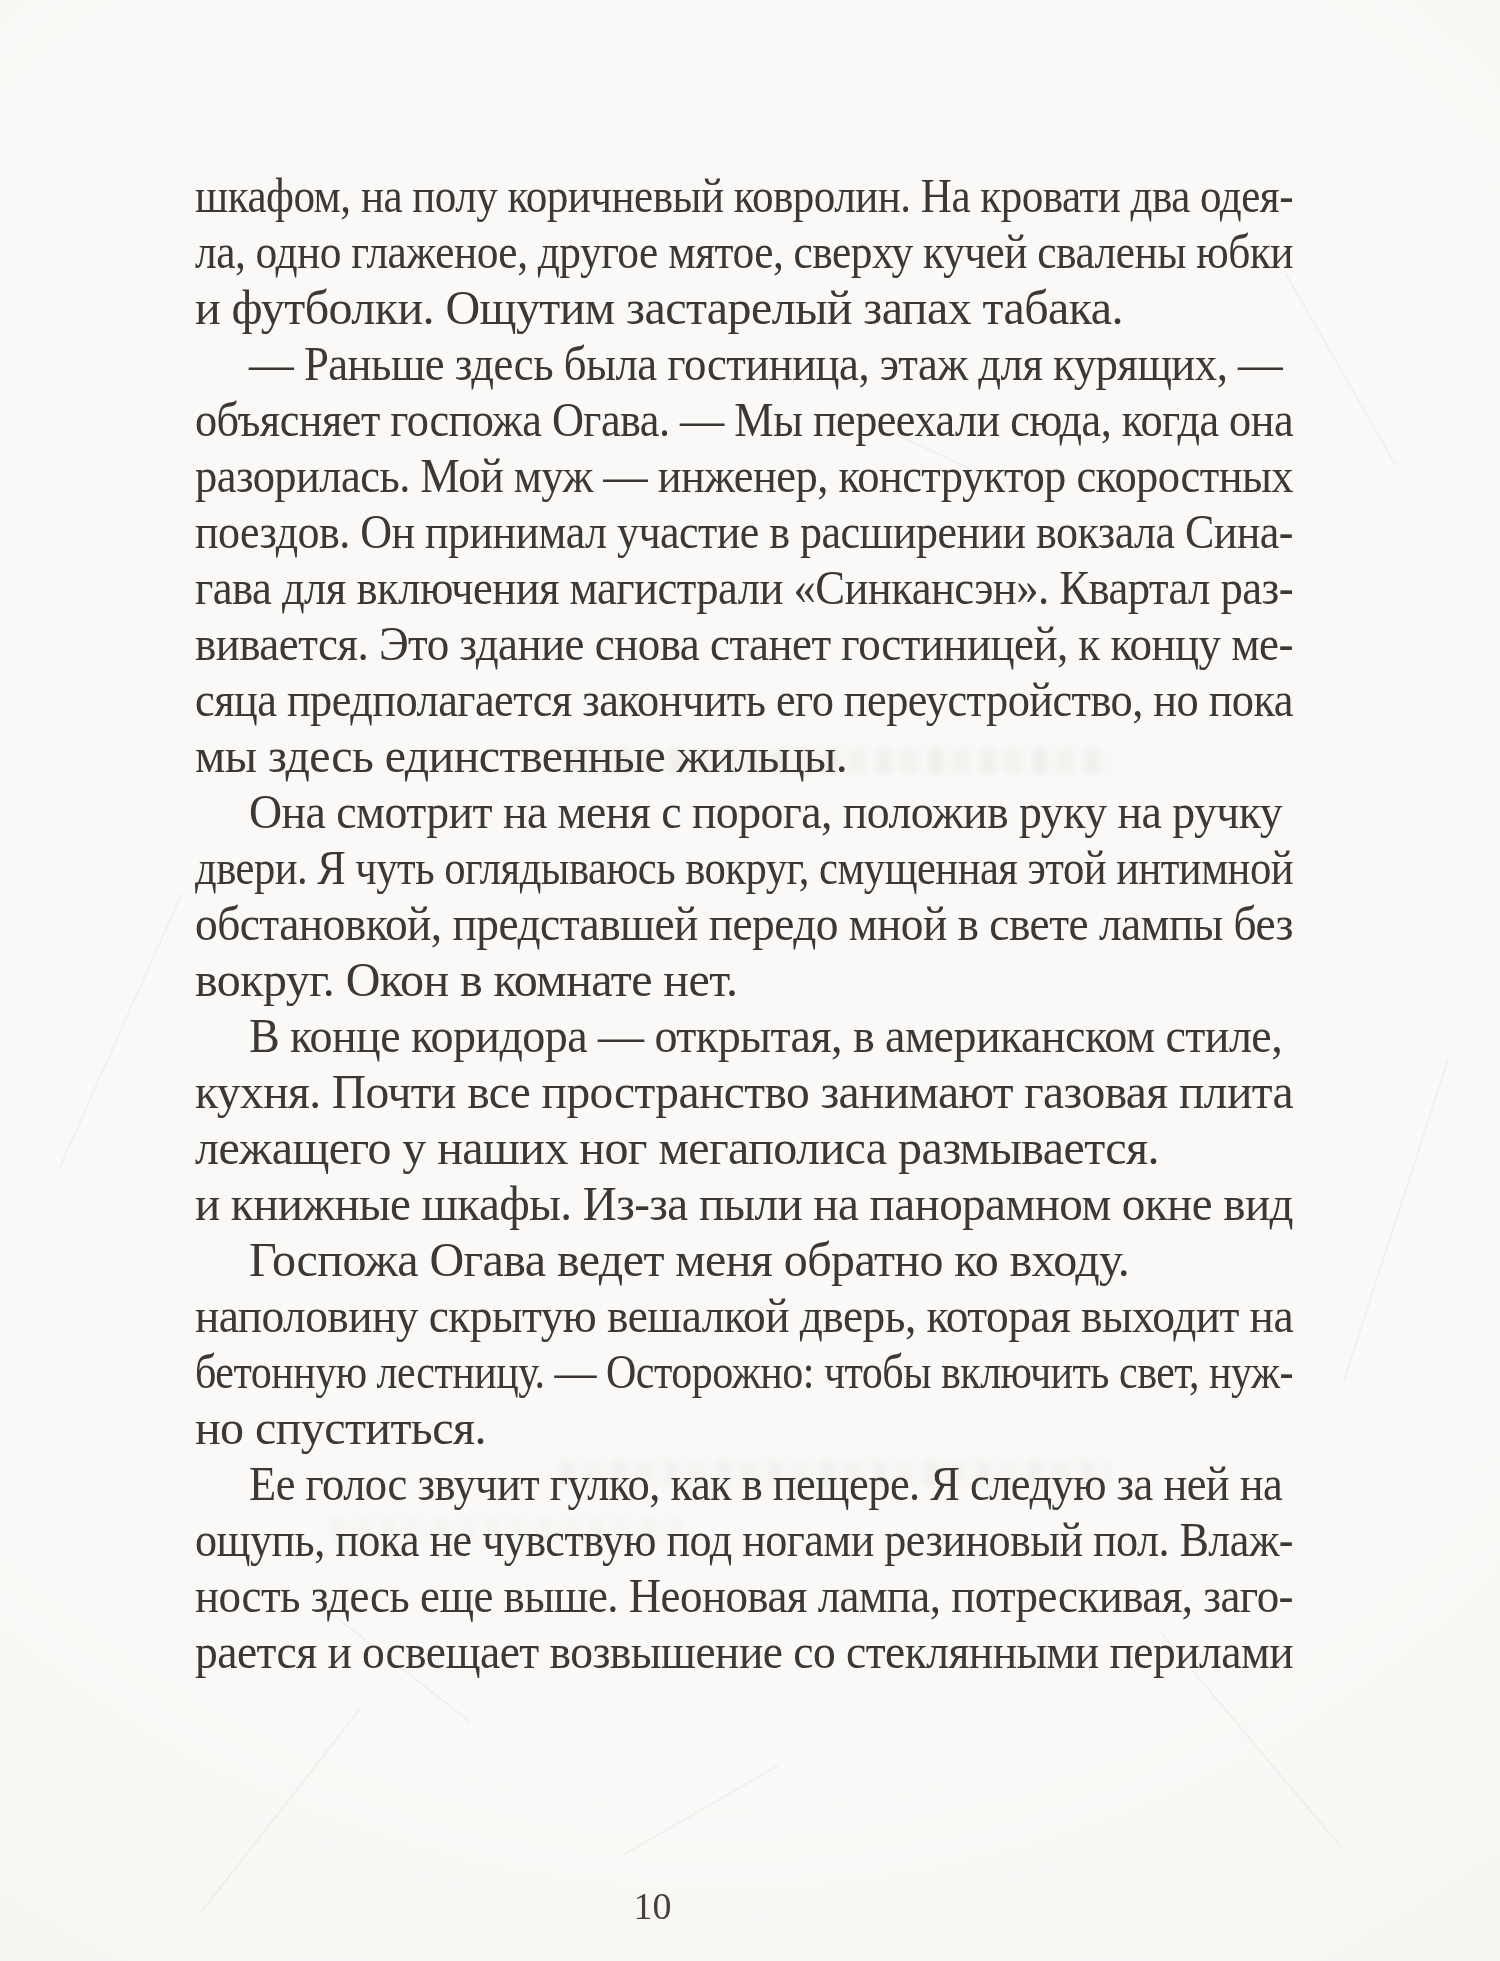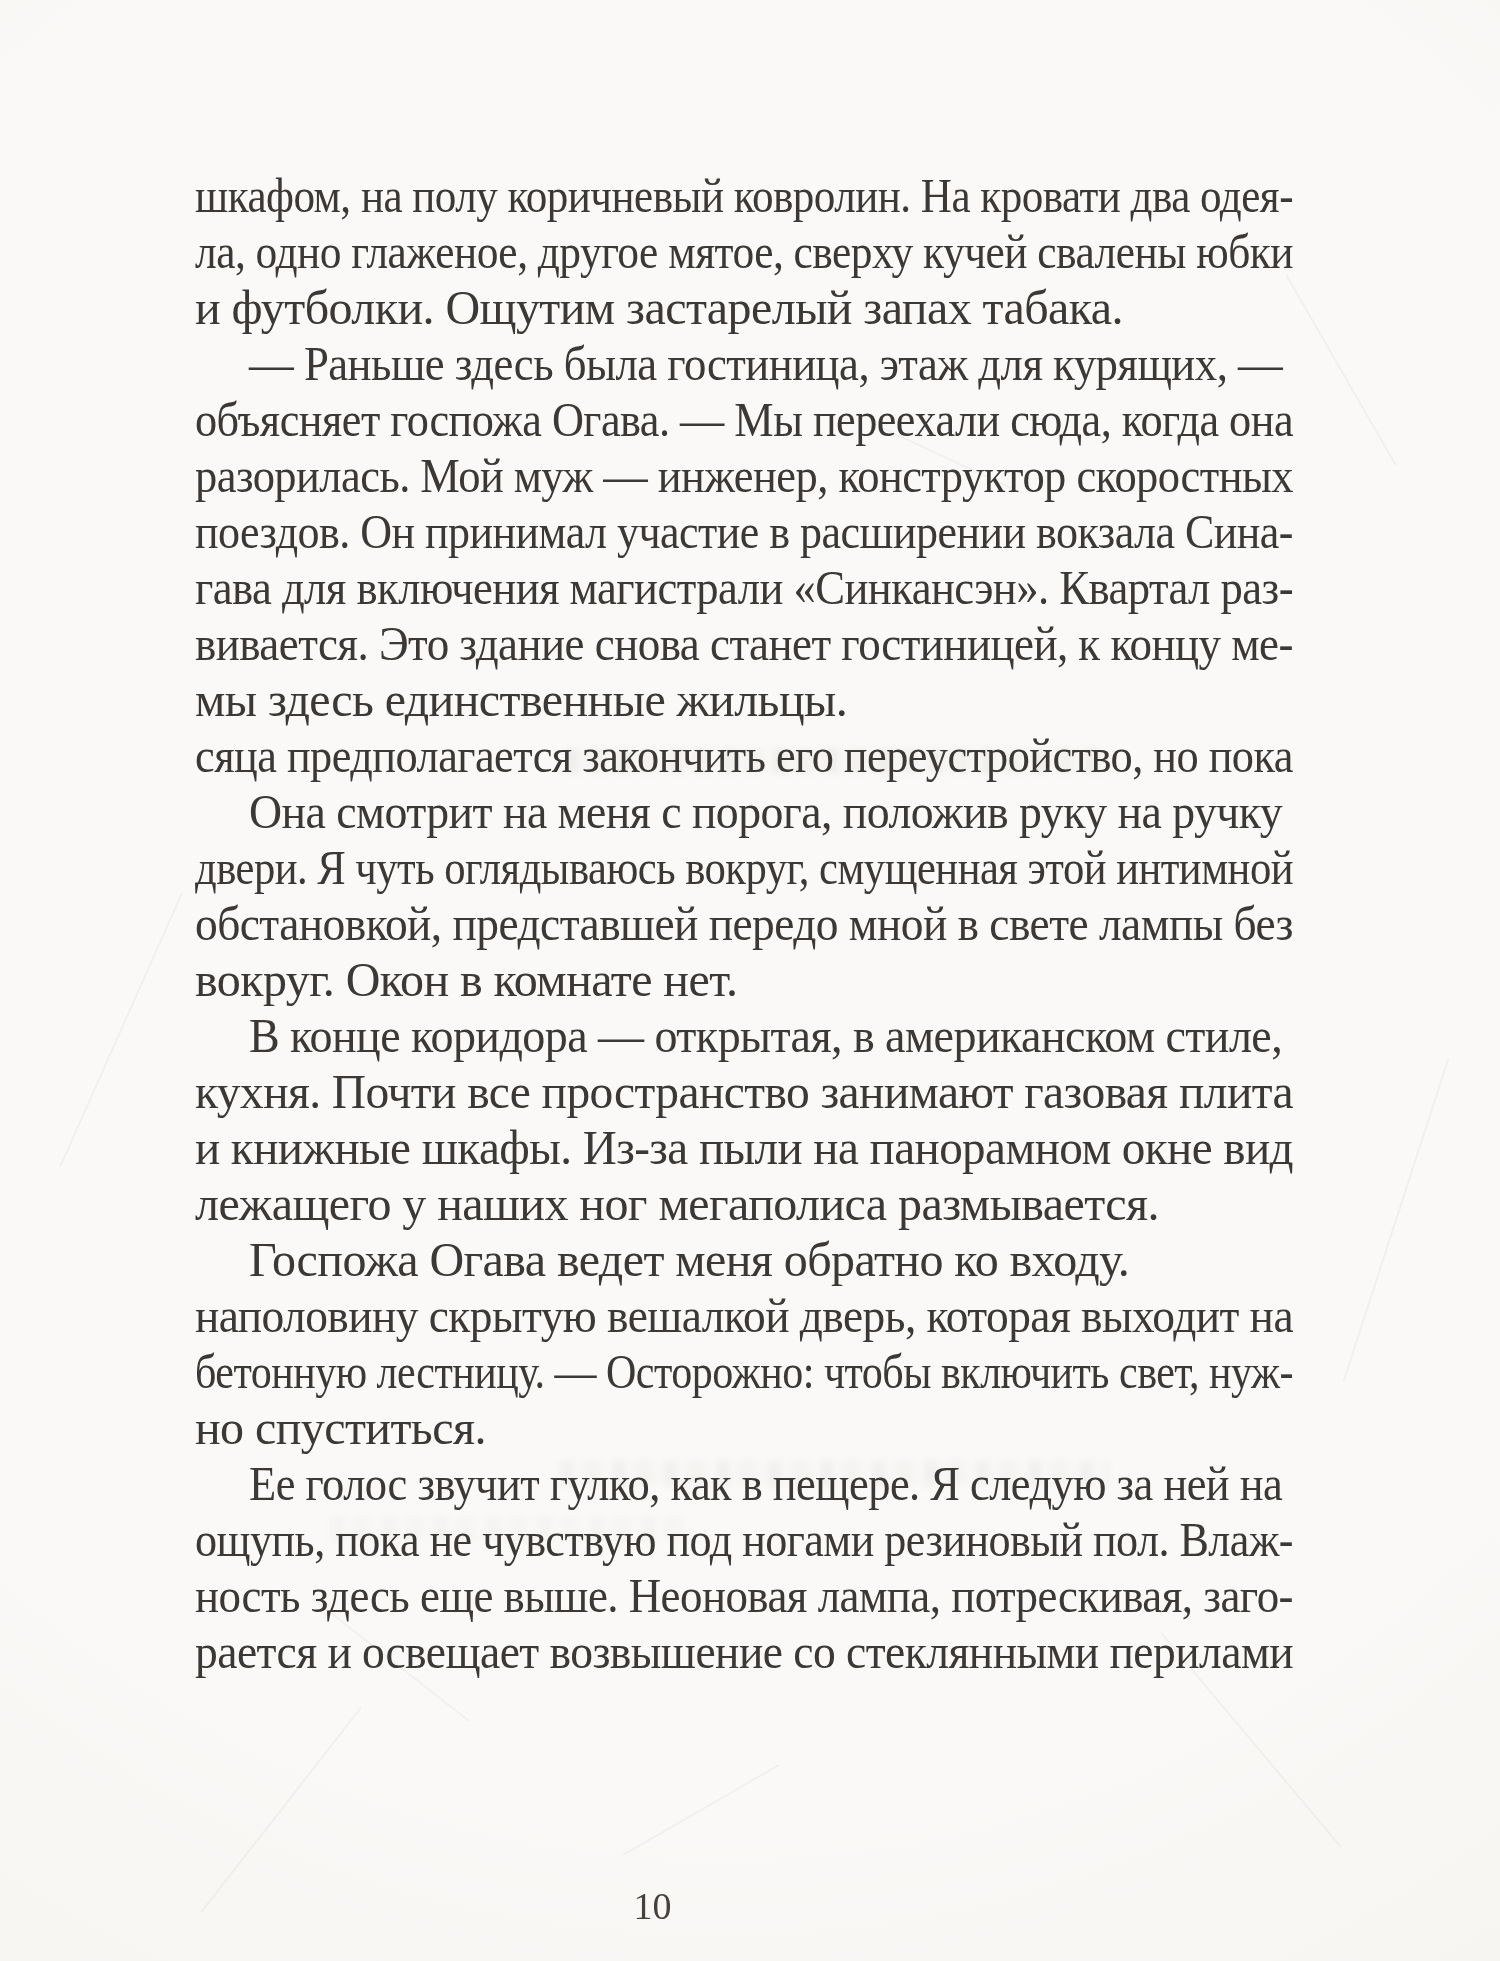--- a/index.html
+++ b/index.html
@@ -69,30 +69,30 @@
   <main class="textblock" id="textblock">
       <div class="line"><span class="line-text" style="transform: scaleX(0.897526);">шкафом, на полу коричневый ковролин. На кровати два одея-</span></div>
       <div class="line"><span class="line-text" style="transform: scaleX(0.904555);">ла, одно глаженое, другое мятое, сверху кучей свалены юбки</span></div>
       <div class="line"><span class="line-text">и футболки. Ощутим застарелый запах табака.</span></div>
       <div class="line indent"><span class="line-text" style="transform: scaleX(0.932765);">— Раньше здесь была гостиница, этаж для курящих, —</span></div>
       <div class="line"><span class="line-text" style="transform: scaleX(0.922118);">объясняет госпожа Огава. — Мы переехали сюда, когда она</span></div>
       <div class="line"><span class="line-text" style="transform: scaleX(0.926333);">разорилась. Мой муж — инженер, конструктор скоростных</span></div>
       <div class="line"><span class="line-text" style="transform: scaleX(0.917178);">поездов. Он принимал участие в расширении вокзала Сина-</span></div>
       <div class="line"><span class="line-text" style="transform: scaleX(0.930262);">гава для включения магистрали «Синкансэн». Квартал раз-</span></div>
       <div class="line"><span class="line-text" style="transform: scaleX(0.937605);">вивается. Это здание снова станет гостиницей, к концу ме-</span></div>
+      <div class="line"><span class="line-text" style="transform: scaleX(0.923645);">сяца предполагается закончить его переустройство, но пока</span></div>
       <div class="line"><span class="line-text">мы здесь единственные жильцы.</span></div>
-      <div class="line"><span class="line-text" style="transform: scaleX(0.923645);">сяца предполагается закончить его переустройство, но пока</span></div>
       <div class="line indent"><span class="line-text" style="transform: scaleX(0.954496);">Она смотрит на меня с порога, положив руку на ручку</span></div>
       <div class="line"><span class="line-text" style="transform: scaleX(0.887797);">двери. Я чуть оглядываюсь вокруг, смущенная этой интимной</span></div>
       <div class="line"><span class="line-text" style="transform: scaleX(0.946577);">обстановкой, представшей передо мной в свете лампы без</span></div>
       <div class="line"><span class="line-text">вокруг. Окон в комнате нет.</span></div>
       <div class="line indent"><span class="line-text" style="transform: scaleX(0.958664);">В конце коридора — открытая, в американском стиле,</span></div>
       <div class="line"><span class="line-text" style="transform: scaleX(0.989089);">кухня. Почти все пространство занимают газовая плита</span></div>
+      <div class="line"><span class="line-text">лежащего у наших ног мегаполиса размывается.</span></div>
       <div class="line"><span class="line-text" style="transform: scaleX(0.98102);">и книжные шкафы. Из-за пыли на панорамном окне вид</span></div>
-      <div class="line"><span class="line-text">лежащего у наших ног мегаполиса размывается.</span></div>
       <div class="line indent"><span class="line-text">Госпожа Огава ведет меня обратно ко входу.</span></div>
       <div class="line"><span class="line-text" style="transform: scaleX(0.946042);">наполовину скрытую вешалкой дверь, которая выходит на</span></div>
       <div class="line"><span class="line-text" style="transform: scaleX(0.875232);">бетонную лестницу. — Осторожно: чтобы включить свет, нуж-</span></div>
       <div class="line"><span class="line-text">но спуститься.</span></div>
       <div class="line indent"><span class="line-text" style="transform: scaleX(0.926569);">Ее голос звучит гулко, как в пещере. Я следую за ней на</span></div>
       <div class="line"><span class="line-text" style="transform: scaleX(0.918934);">ощупь, пока не чувствую под ногами резиновый пол. Влаж-</span></div>
       <div class="line"><span class="line-text" style="transform: scaleX(0.936016);">ность здесь еще выше. Неоновая лампа, потрескивая, заго-</span></div>
       <div class="line"><span class="line-text" style="transform: scaleX(0.948909);">рается и освещает возвышение со стеклянными перилами</span></div>
     </main>
 

